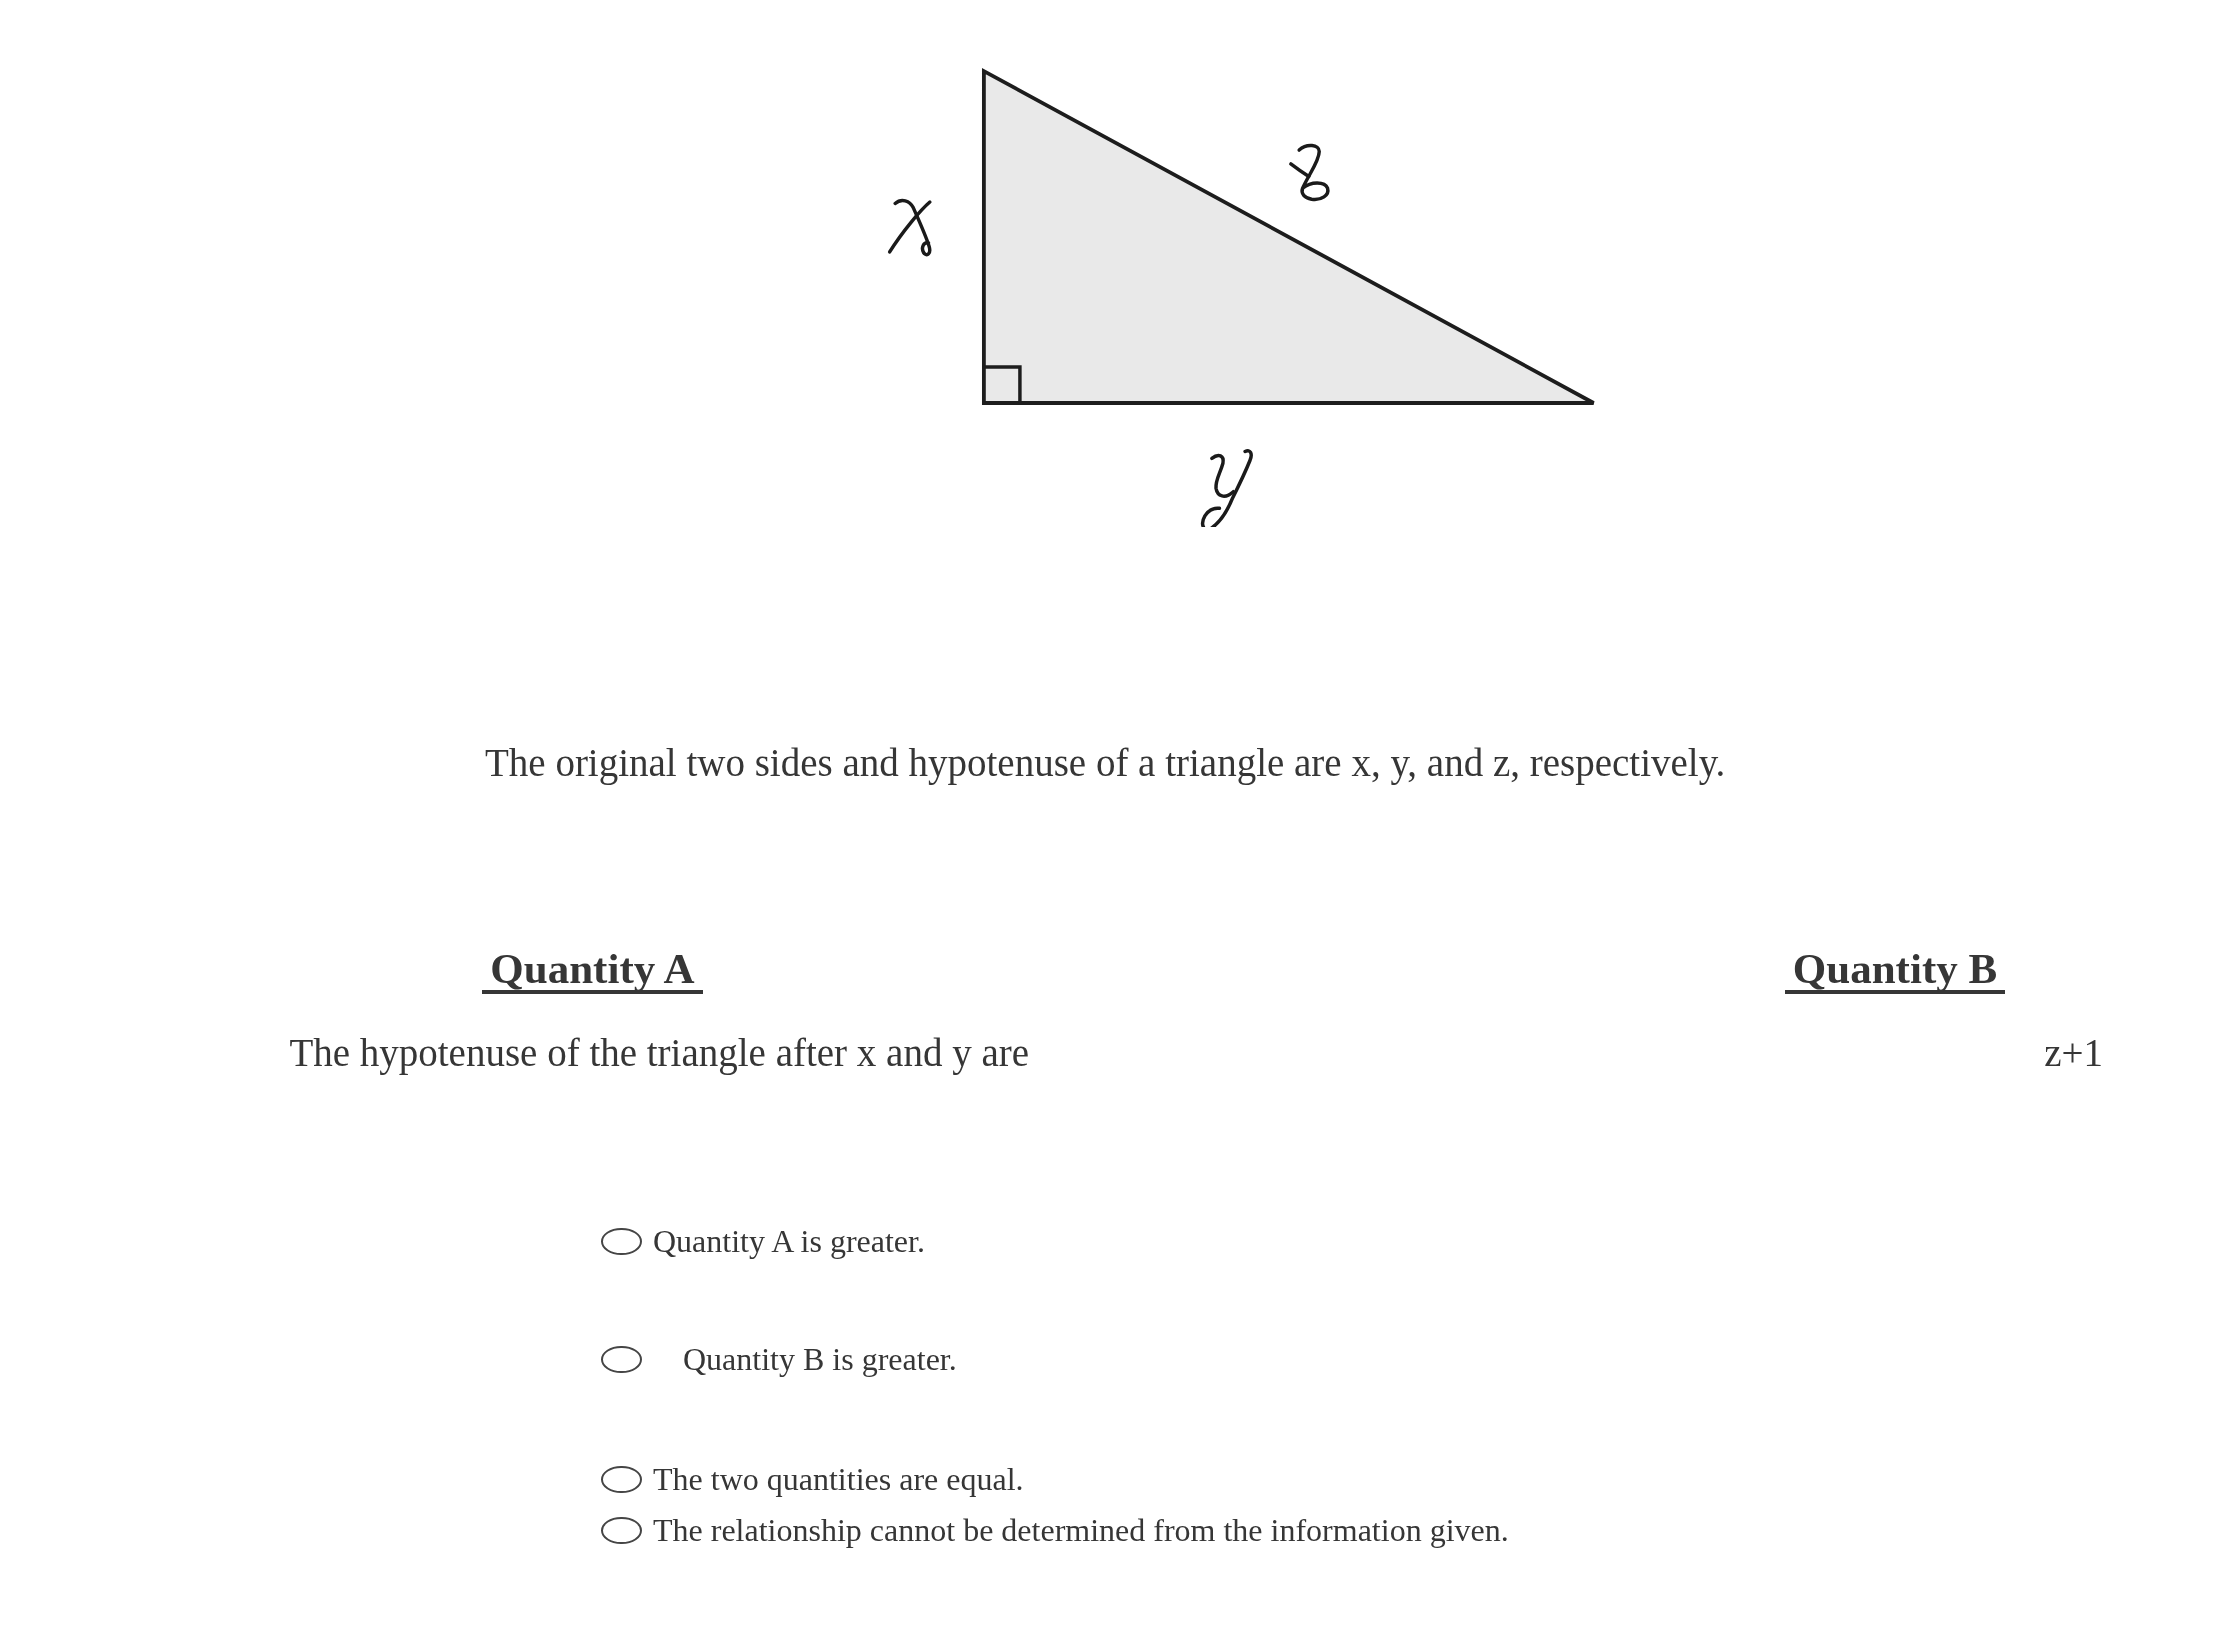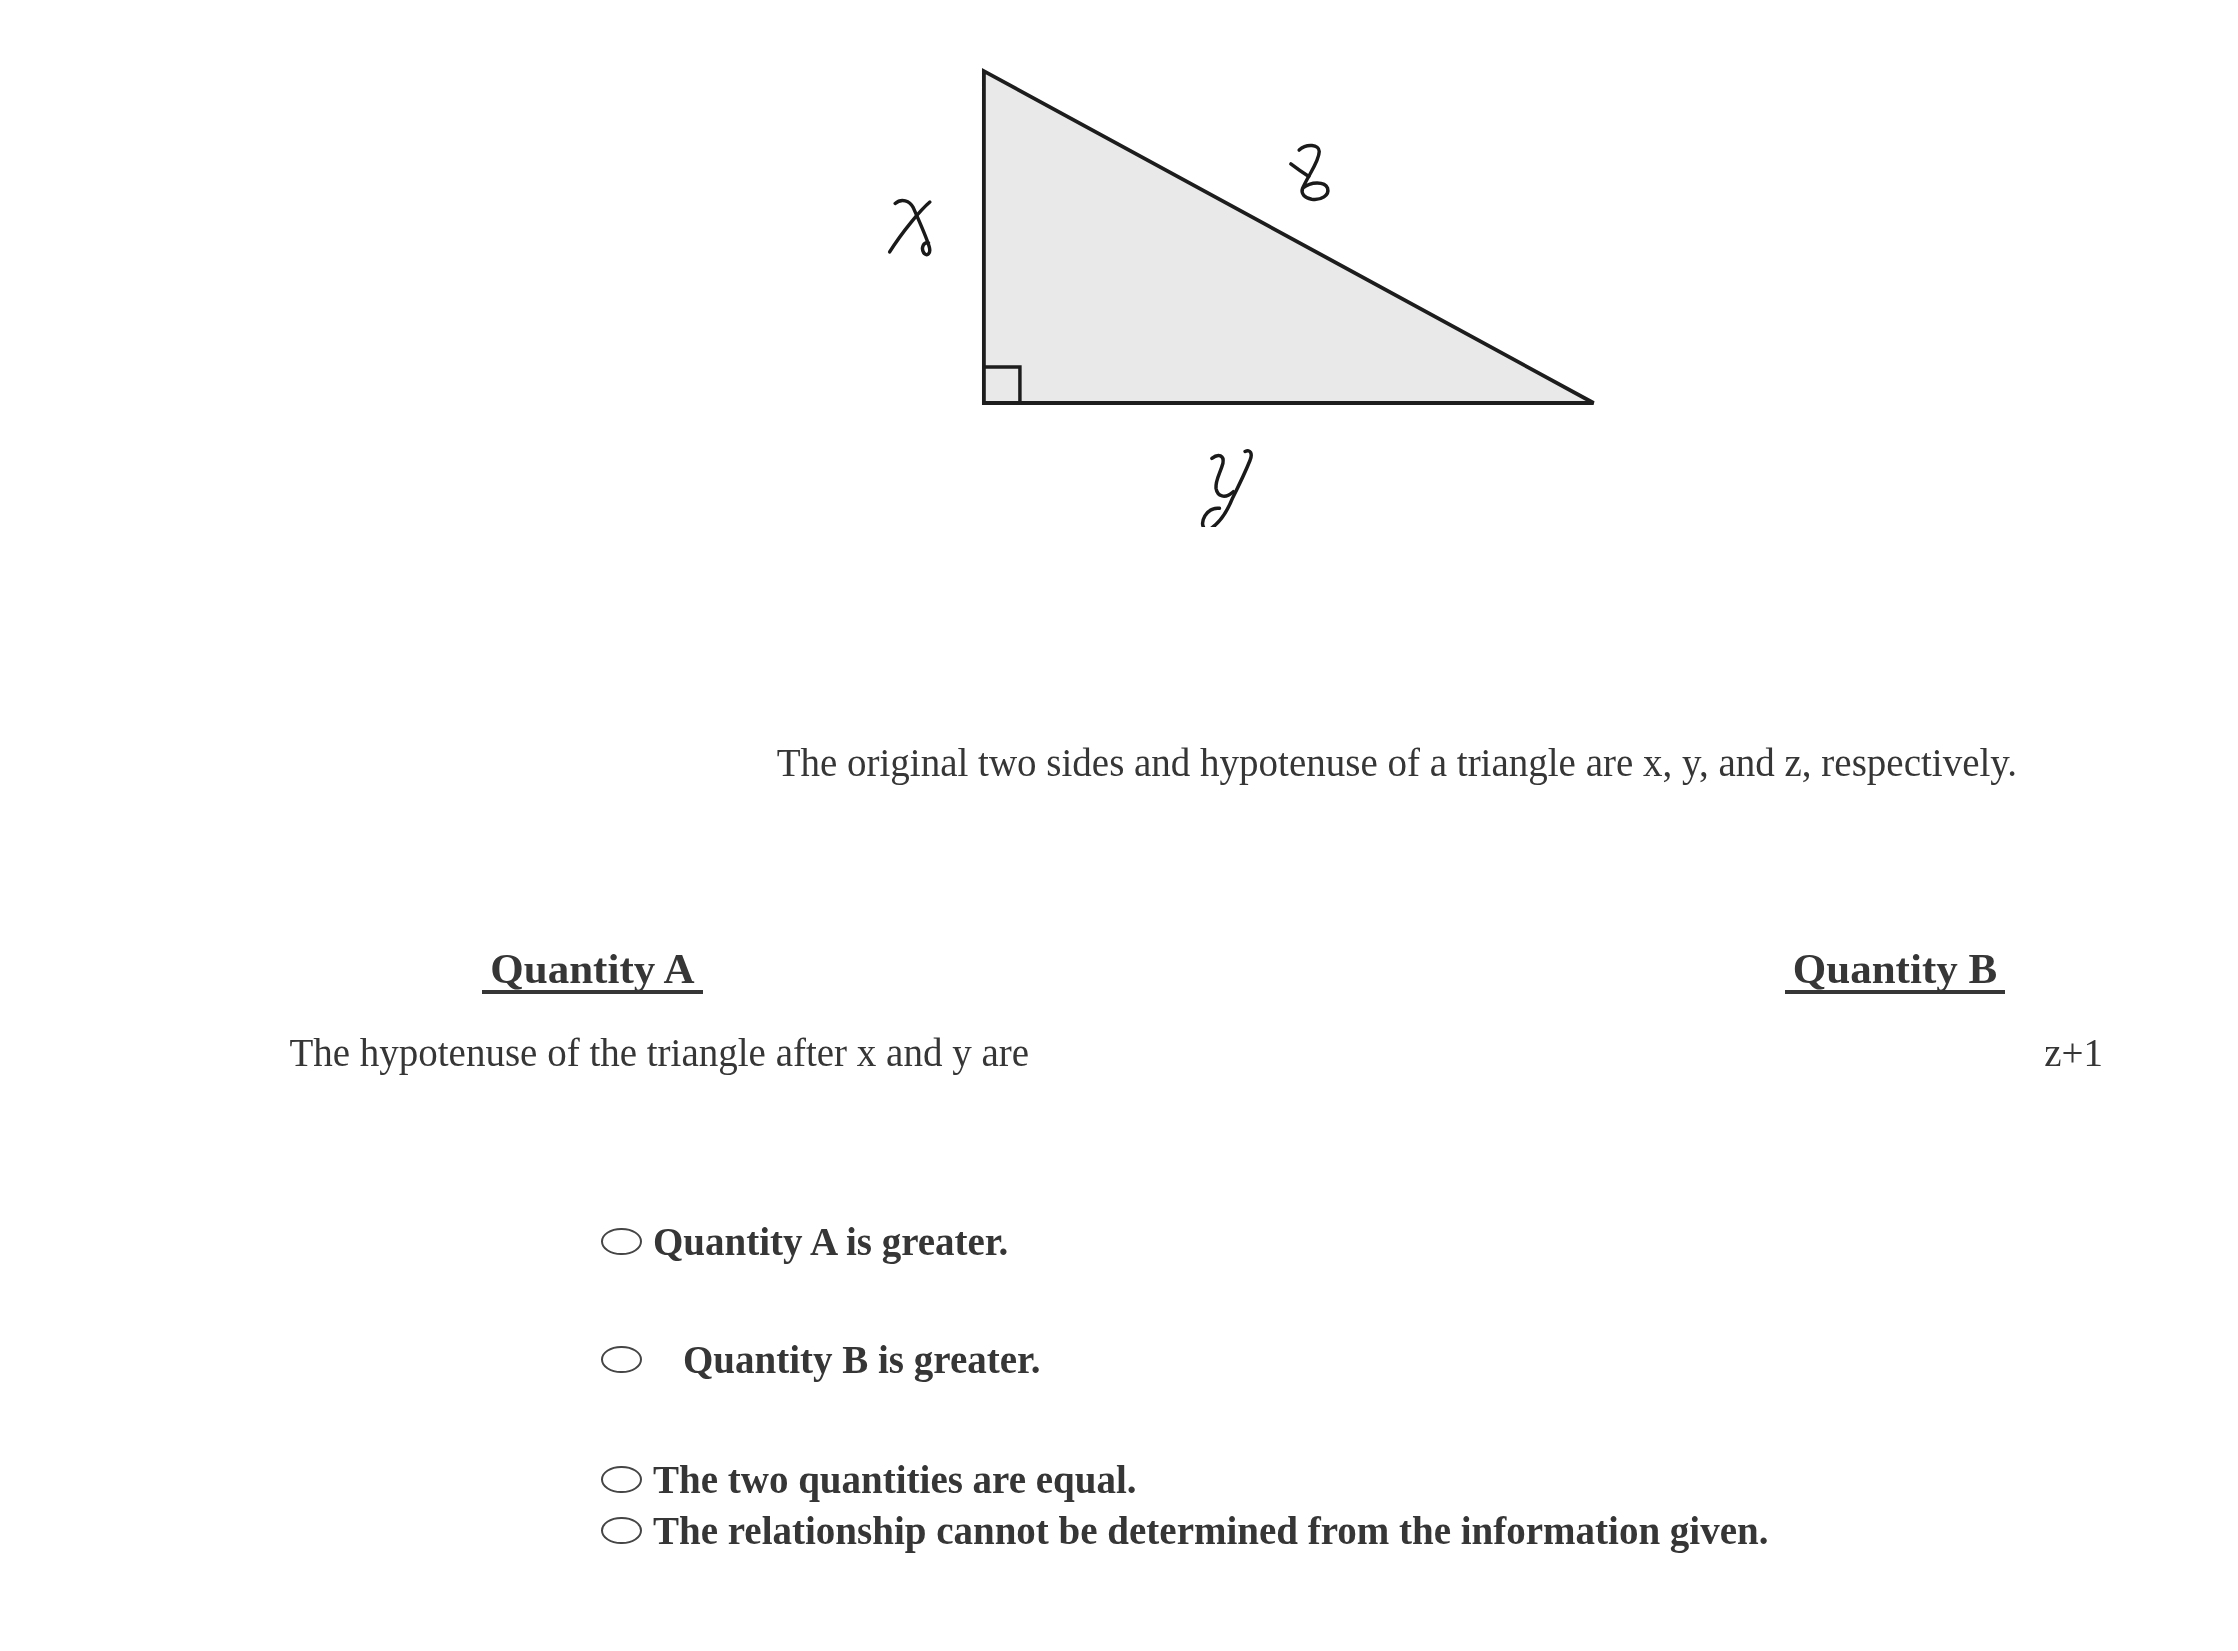--- a/index.html
+++ b/index.html
@@ -15,21 +15,21 @@
 
   
   .figure { left: 866px; top: 42px; width: 797px; height: 485px; }
   .tri { fill: #e9e9e9; stroke: #1d1d1d; stroke-width: 5.5; stroke-linejoin: miter; }
   .ra-marker { fill: none; stroke: #1d1d1d; stroke-width: 5; }
   .hand { fill: none; stroke: #1a1a1a; stroke-width: 5; stroke-linecap: round; stroke-linejoin: round; }
 
   
   .statement {
     left: 485px; top: 736px; width: 1532px;
-    font-size: 39px; line-height: 53px; text-align: right;
+    font-size: 39px; line-height: 53px; text-align: left;
   }
 
   
   .qa-block { left: 156px;  top: 947px; width: 873px; text-align: center; }
   .qb-block { left: 1687px; top: 947px; width: 416px;  text-align: center; }
   .q-header-line { line-height: 53px; margin-bottom: 16.6px; }
   .q-header {
     display: inline-block;
     font-size: 43px; font-weight: bold; line-height: 43px;
     padding: 0 8.3px;
@@ -42,21 +42,21 @@
     left: 601px; height: 53px;
     display: flex; align-items: center; gap: 11px;
   }
   .opt-1 { top: 1215px; } .opt-2 { top: 1333px; gap: 41px; }
   .opt-3 { top: 1453px; } .opt-4 { top: 1504px; text-align: center; }
   .radio {
     width: 37px; height: 23.6px; flex: 0 0 auto;
     border: 2.8px solid #454545; border-radius: 50%;
     background: #ffffff;
   }
-  .option-label { font-size: 39px; line-height: 53px; white-space: nowrap; font-weight: bold; }
+  .option-label { font-size: 32px; line-height: 53px; white-space: nowrap; }
 </style>
 </head>
 <body>
 
 <svg class="abs figure" viewBox="0 0 1150 700">
   <polygon class="tri" points="170,42 170,521 1050,521"></polygon>
   <polyline class="ra-marker" points="222,521 222,469 170,469"></polyline>
 
   <g transform="translate(32,227)">
     <path class="hand" d="M10,6 C19,-2 31,2 36,12 C44,30 54,52 59,68 C62,78 56,84 51,77 C47,70 51,61 58,63"></path>

